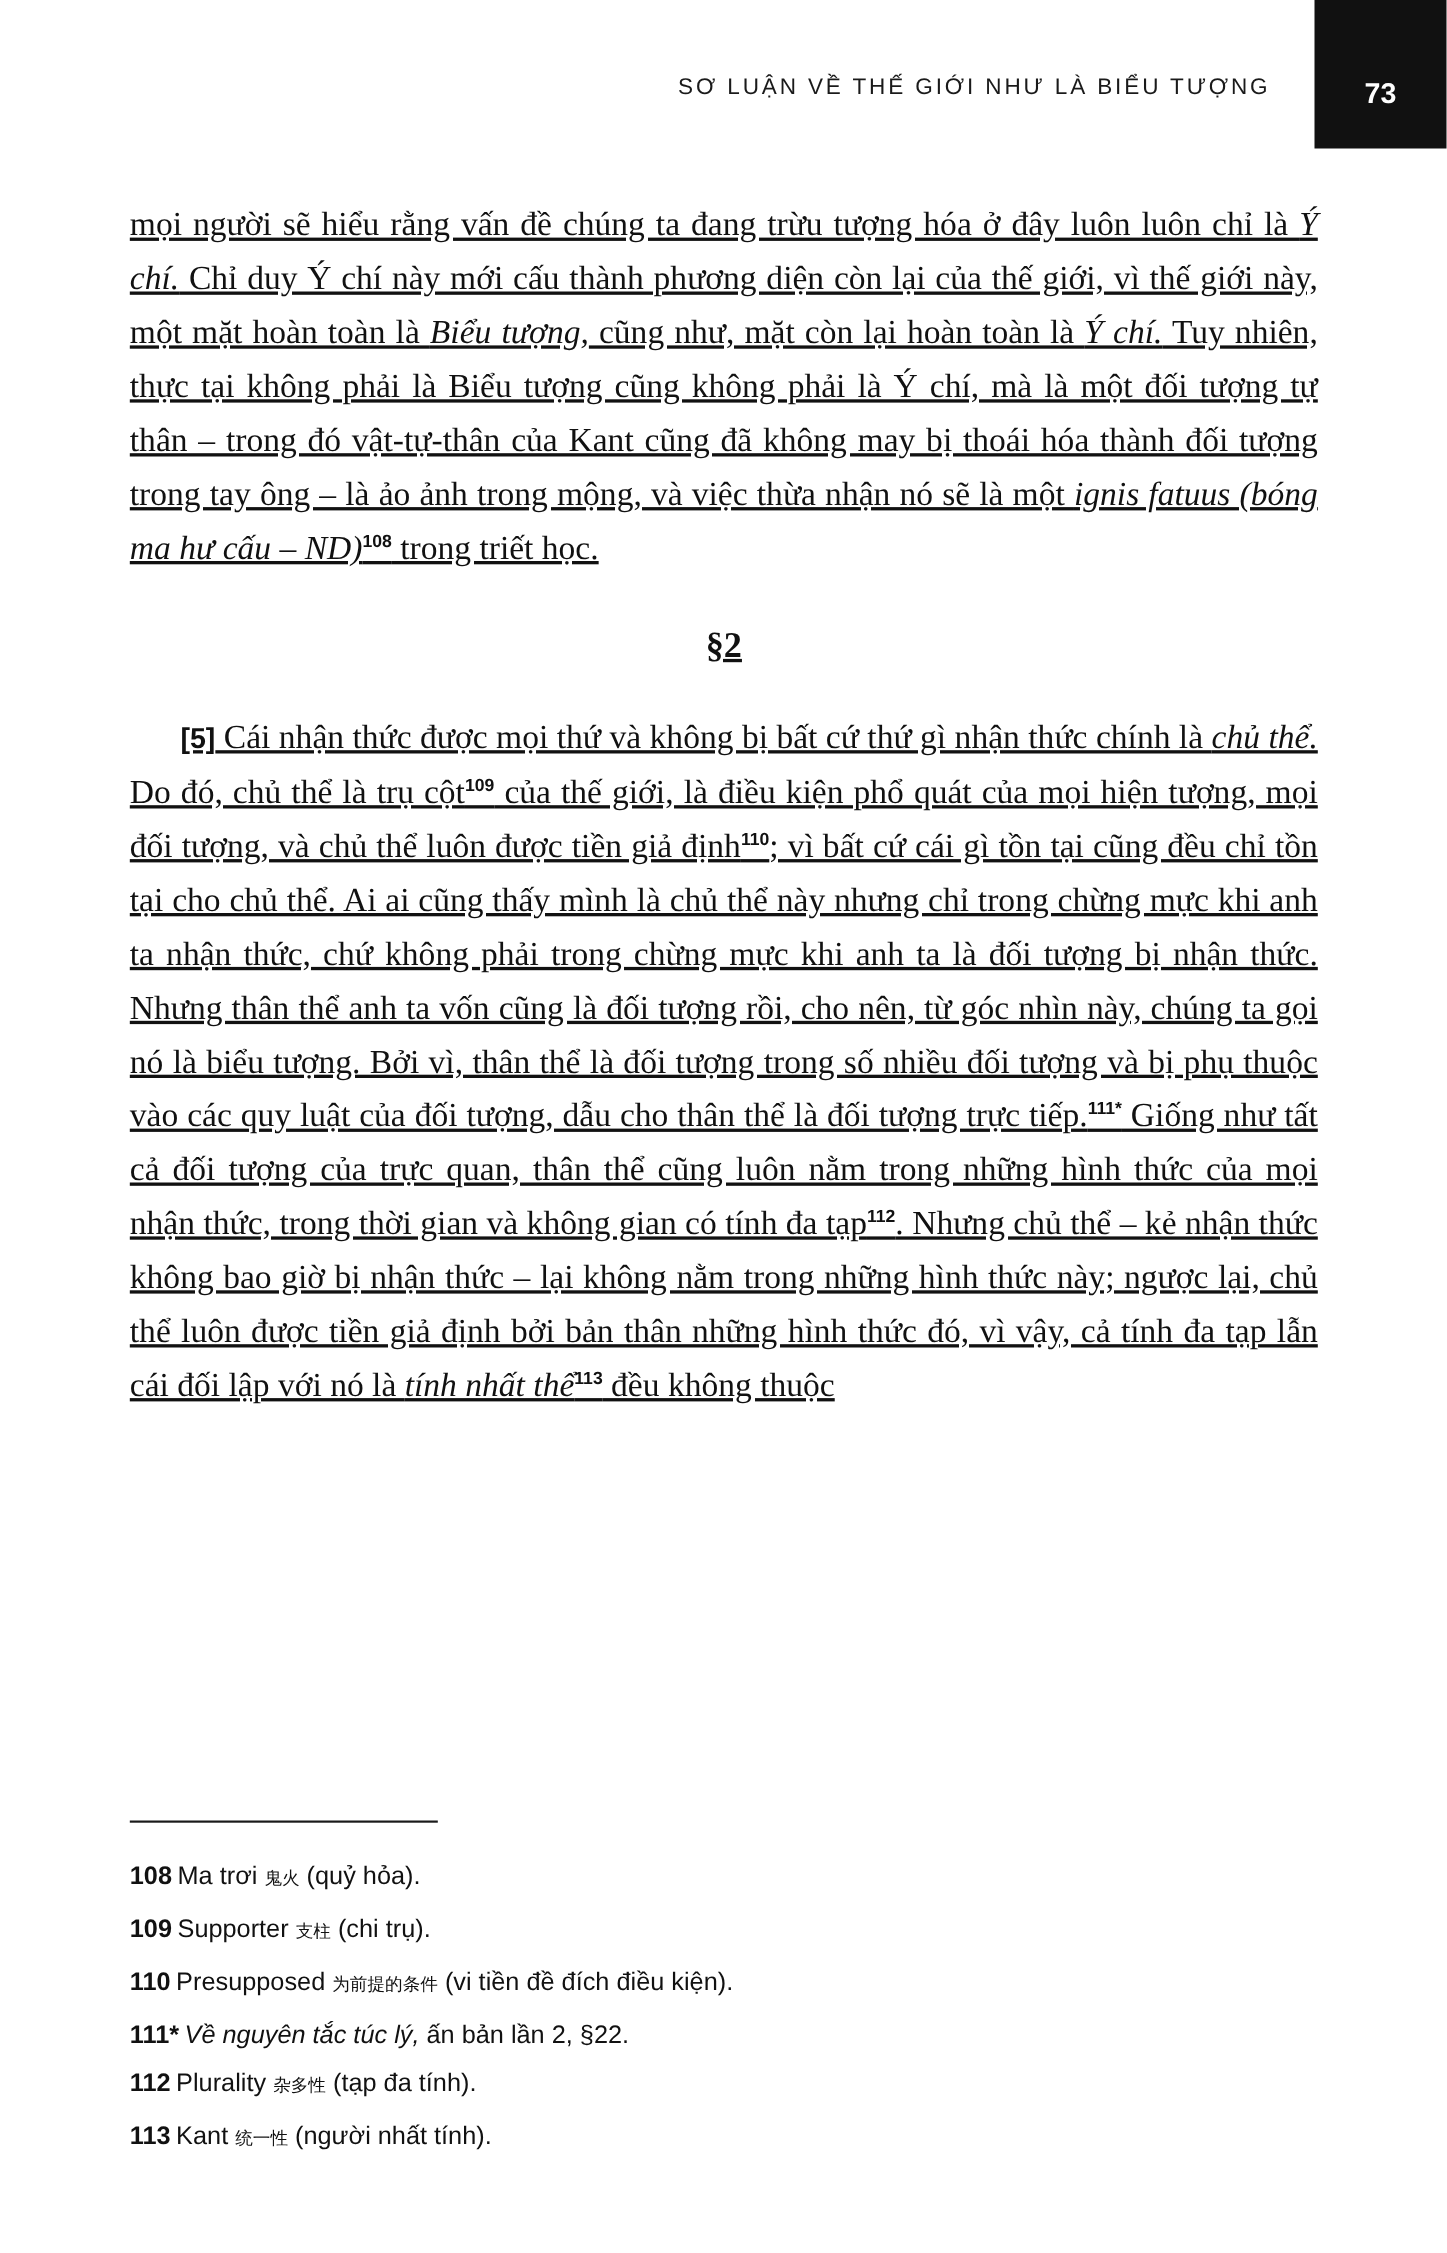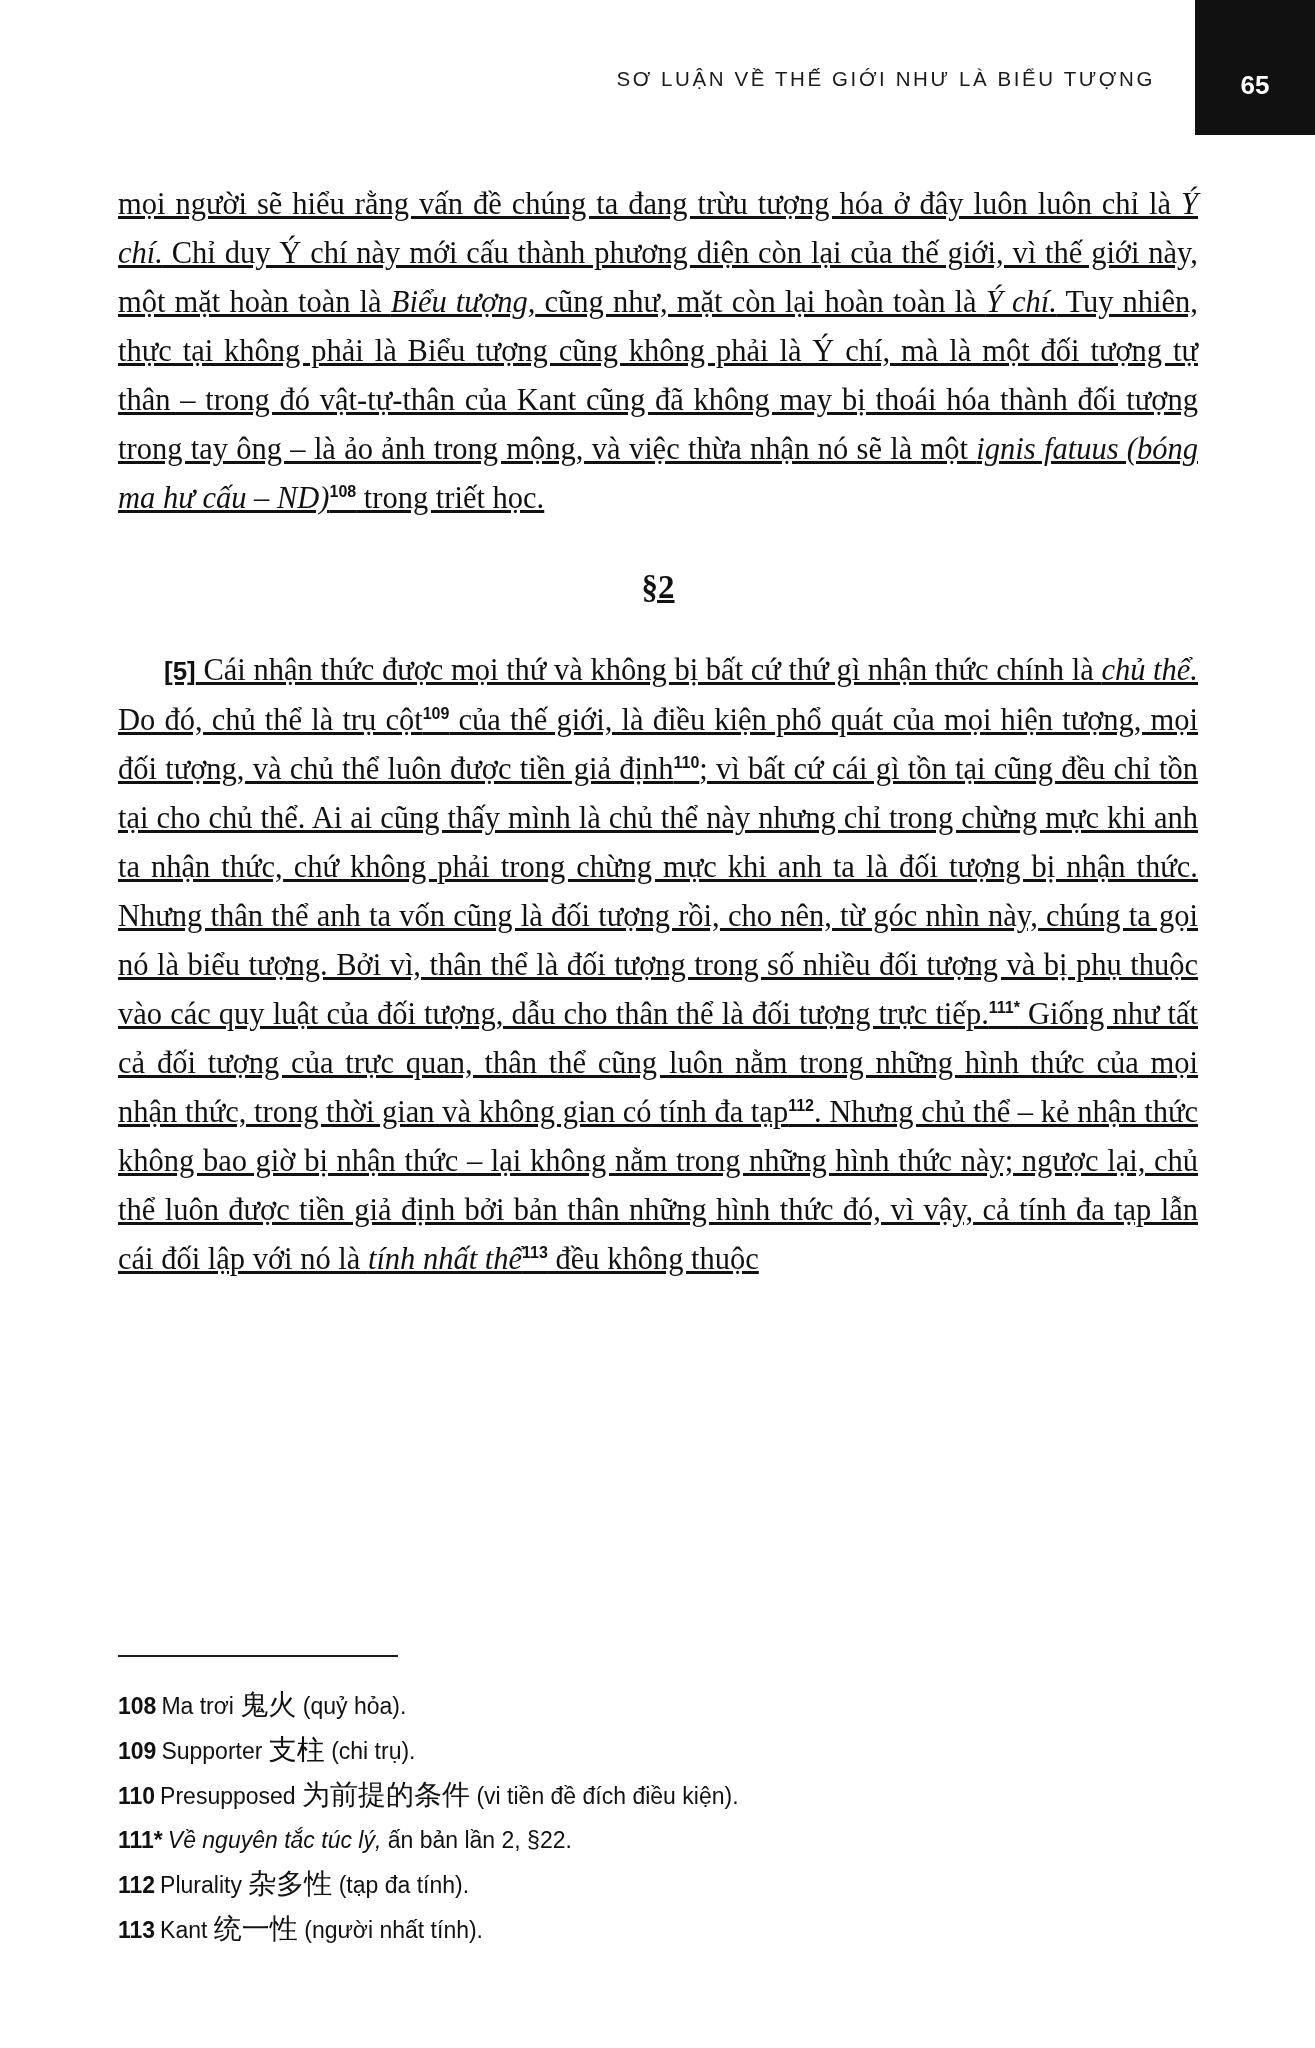--- a/index.html
+++ b/index.html
@@ -134,37 +134,37 @@
     font-size: 23px;
     line-height: 44px;
     color: #111111;
     white-space: nowrap;
   }
   .fn-num {
     font-weight: 700;
     margin-right: 5px;
   }
   .cjk {
-    font-family: Liberation Sans, sans-serif;
-    font-size: 28px;
+    font-family: Liberation Mono, monospace;
+    font-size: 16px;
     margin-top: 22px;
   }
   .fn-ital {
     font-style: italic;
   }
 </style>
 </head>
 <body>
 
 <div class="page">
 
   <div class="header">
     <div class="header-title">SƠ LUẬN VỀ THẾ GIỚI NHƯ LÀ BIỂU TƯỢNG</div>
     <div class="page-number-box"></div>
-    <div class="page-number">65</div>
+    <div class="page-number">73</div>
   </div>
 
   <div class="content">
 
     <p class="para"><span>mọi người sẽ hiểu rằng vấn đề chúng ta đang trừu tượng hóa ở đây luôn luôn chỉ là </span><i>Ý chí.</i><span> Chỉ duy Ý chí này mới cấu thành phương diện còn lại của thế giới, vì thế giới này, một mặt hoàn toàn là </span><i>Biểu tượng,</i><span> cũng như, mặt còn lại hoàn toàn là </span><i>Ý chí.</i><span> Tuy nhiên, thực tại không phải là Biểu tượng cũng không phải là Ý chí, mà là một đối tượng tự thân – trong đó vật-tự-thân của Kant cũng đã không may bị thoái hóa thành đối tượng trong tay ông – là ảo ảnh trong mộng, và việc thừa nhận nó sẽ là một </span><i>ignis fatuus (bóng ma hư cấu – ND)</i><sup class="fn">108</sup><span> trong triết học.</span></p>
 
     <div class="sec-heading">§2</div>
 
     <p class="para indent"><span class="bold-bracket">[5]</span><span> Cái nhận thức được mọi thứ và không bị bất cứ thứ gì nhận thức chính là </span><i>chủ thể.</i><span> Do đó, chủ thể là trụ cột</span><sup class="fn">109</sup><span> của thế giới, là điều kiện phổ quát của mọi hiện tượng, mọi đối tượng, và chủ thể luôn được tiền giả định</span><sup class="fn">110</sup><span>; vì bất cứ cái gì tồn tại cũng đều chỉ tồn tại cho chủ thể. Ai ai cũng thấy mình là chủ thể này nhưng chỉ trong chừng mực khi anh ta nhận thức, chứ không phải trong chừng mực khi anh ta là đối tượng bị nhận thức. Nhưng thân thể anh ta vốn cũng là đối tượng rồi, cho nên, từ góc nhìn này, chúng ta gọi nó là biểu tượng. Bởi vì, thân thể là đối tượng trong số nhiều đối tượng và bị phụ thuộc vào các quy luật của đối tượng, dẫu cho thân thể là đối tượng trực tiếp.</span><sup class="fn">111*</sup><span> Giống như tất cả đối tượng của trực quan, thân thể cũng luôn nằm trong những hình thức của mọi nhận thức, trong thời gian và không gian có tính đa tạp</span><sup class="fn">112</sup><span>. Nhưng chủ thể – kẻ nhận thức không bao giờ bị nhận thức – lại không nằm trong những hình thức này; ngược lại, chủ thể luôn được tiền giả định bởi bản thân những hình thức đó, vì vậy, cả tính đa tạp lẫn cái đối lập với nó là </span><i>tính nhất thể</i><sup class="fn">113</sup><span> đều không thuộc</span></p>
 

